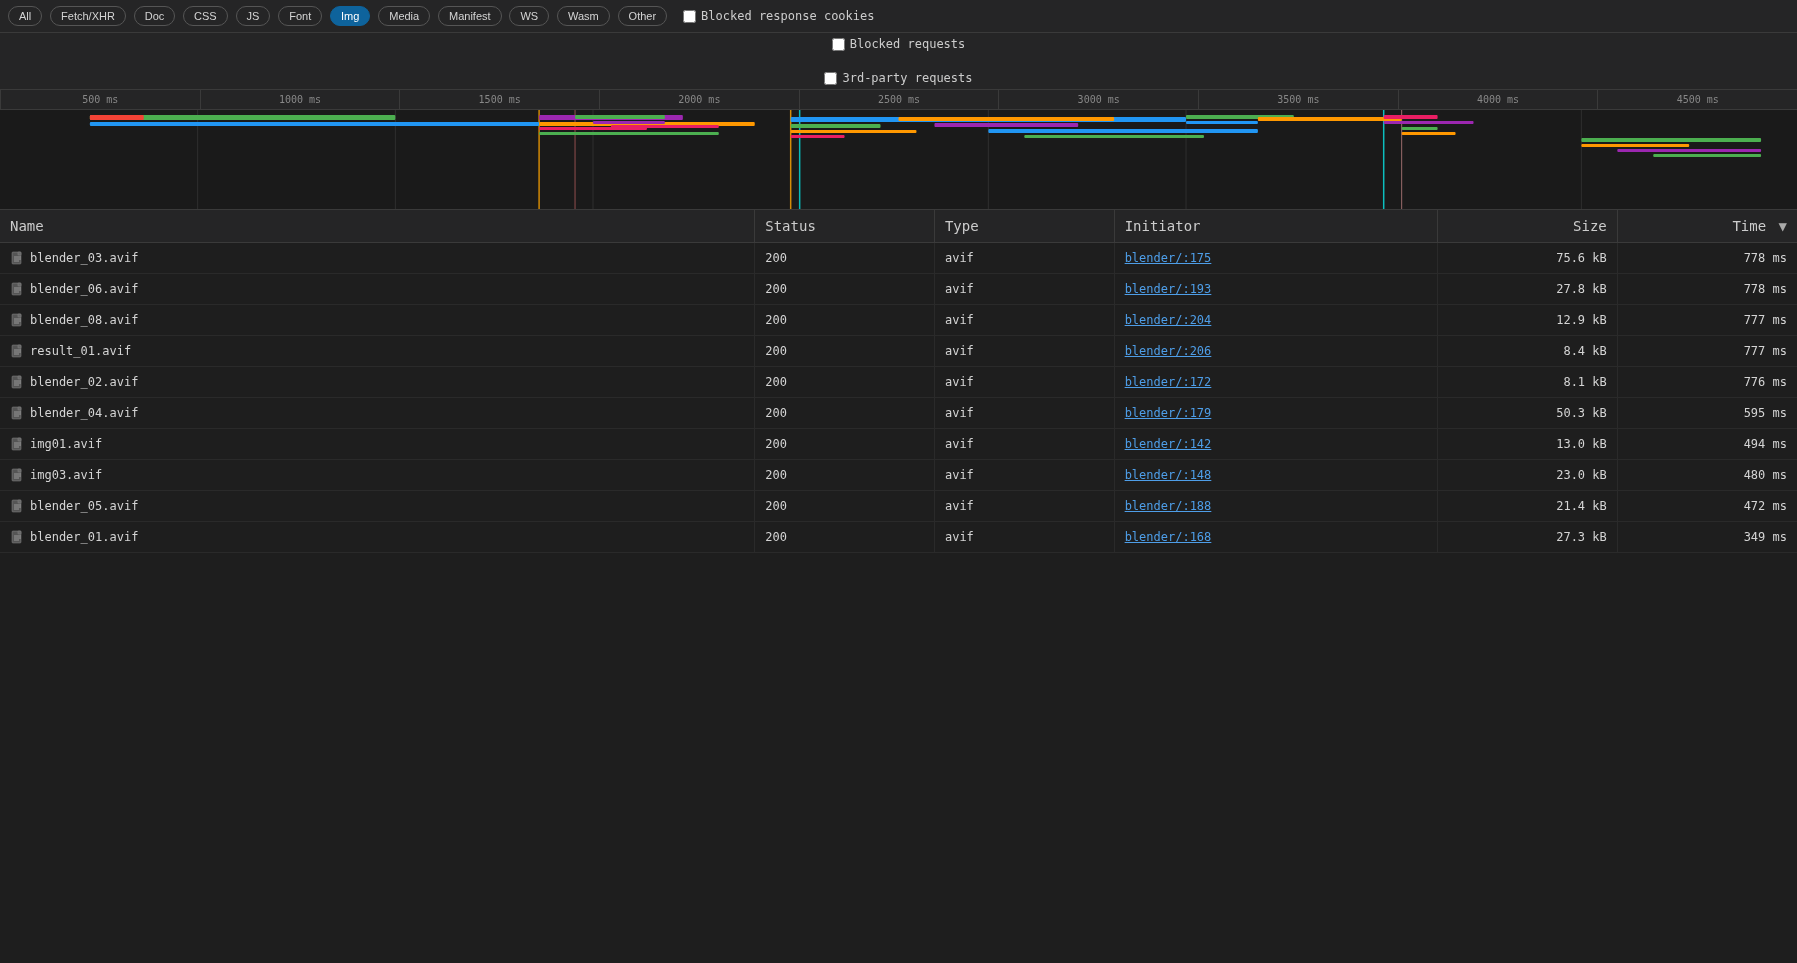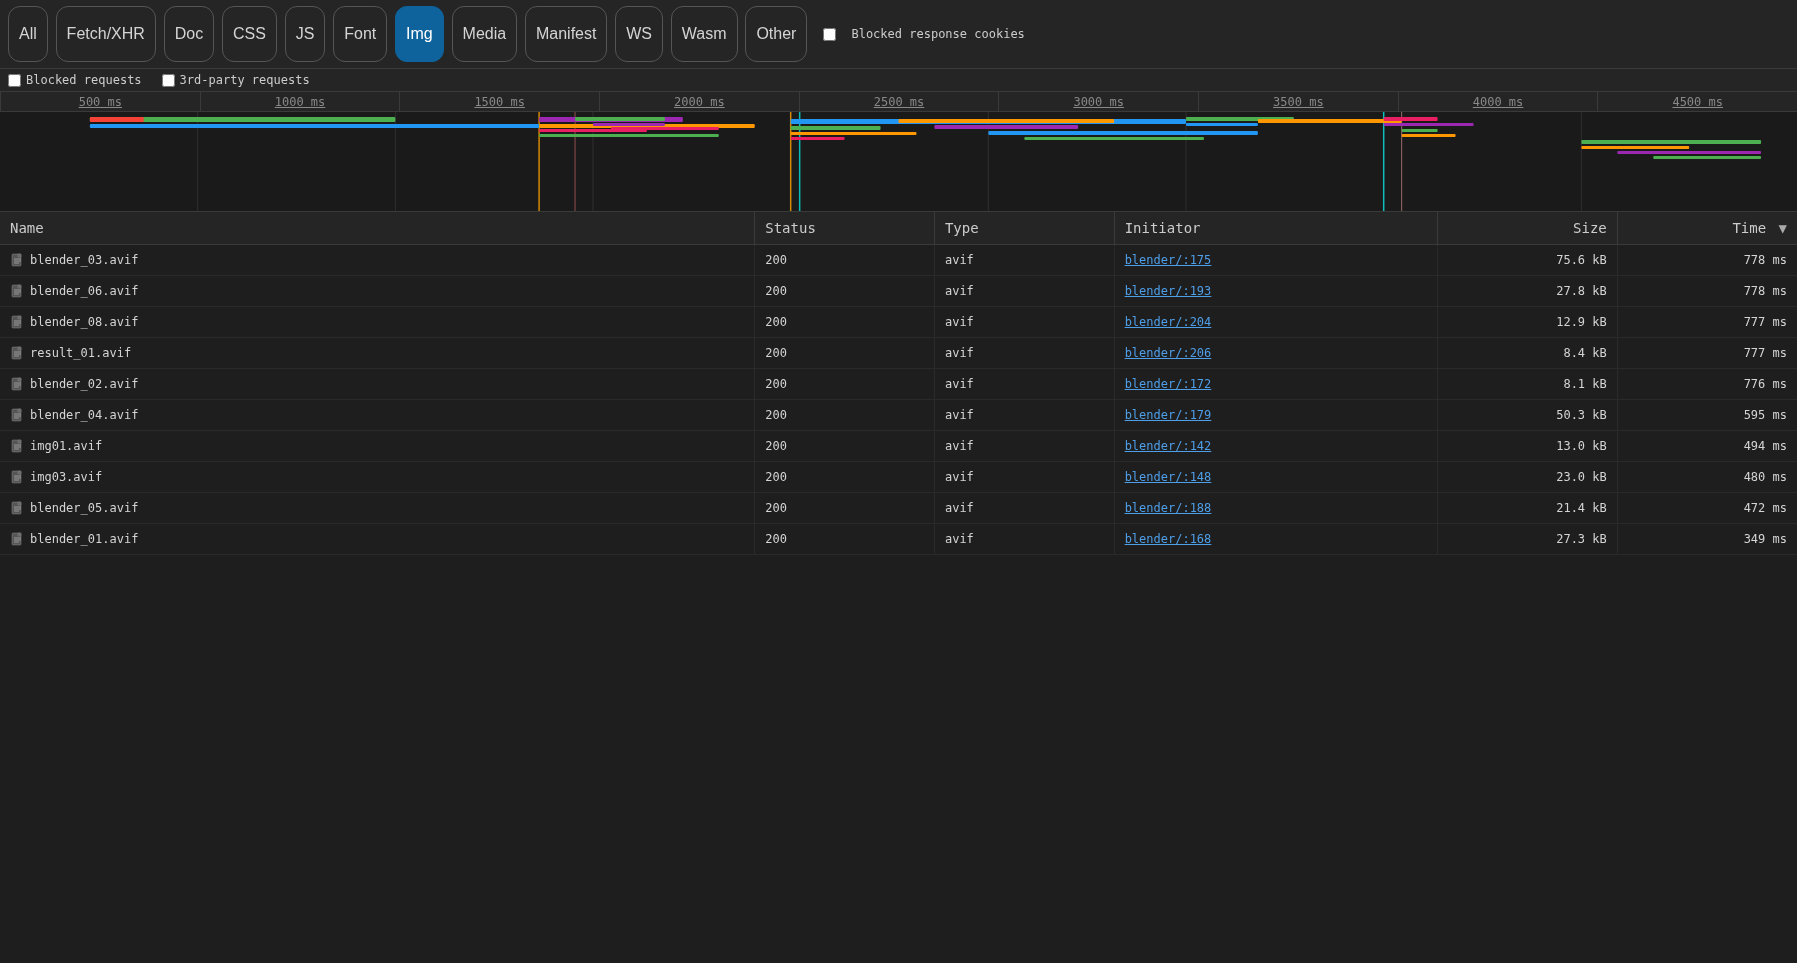--- a/index.html
+++ b/index.html
@@ -19,57 +19,58 @@
       gap: 4px;
       background: #252526;
       border-bottom: 1px solid #3a3a3a;
       flex-wrap: wrap;
     }
     .filter-btn {
       background: transparent;
       border: 1px solid #555;
       color: #d4d4d4;
       border-radius: 12px;
-      padding: 18px 10px;
-      font-size: 16px;
+      padding: 3px 10px;
+      font-size: 11px;
       cursor: pointer;
     }
     .filter-btn.active {
       background: #0e639c;
       border-color: #0e639c;
       color: #fff;
     }
     .filter-checkbox-group {
       display: flex;
       align-items: center;
       gap: 16px;
       margin-left: 12px;
     }
     .filter-checkbox-group label {
       display: flex;
       align-items: center;
-      gap: 15px;
+      gap: 5px;
       font-size: 12px;
       color: #ccc;
       cursor: pointer;
     }
     .filter-checkbox-group input[type=checkbox] {
       width: 13px;
       height: 13px;
       accent-color: #0e639c;
     }
 
     
     .filter-bar2 {
       display: flex;
       align-items: center;
       padding: 4px 8px;
       gap: 20px;
       background: #252526;
       border-bottom: 1px solid #3a3a3a;
+      flex-direction: column;
     }
     .filter-bar2 label {
       display: flex;
       align-items: center;
       gap: 5px;
       font-size: 12px;
       color: #ccc;
       cursor: pointer;
     }
 
@@ -87,25 +88,24 @@
       top: 0;
       left: 0;
       right: 0;
       height: 20px;
       background: #252526;
       border-bottom: 1px solid #3a3a3a;
     }
     .timeline-tick {
       flex: 1;
       text-align: center;
-      font-size: 12px;
+      font-size: 10px;
       color: #888;
       border-left: 1px solid #3a3a3a;
       line-height: 20px;
-      text-decoration: underline;
     }
     .timeline-bars {
       position: absolute;
       top: 20px;
       left: 0;
       right: 0;
       bottom: 0;
     }
     
 

